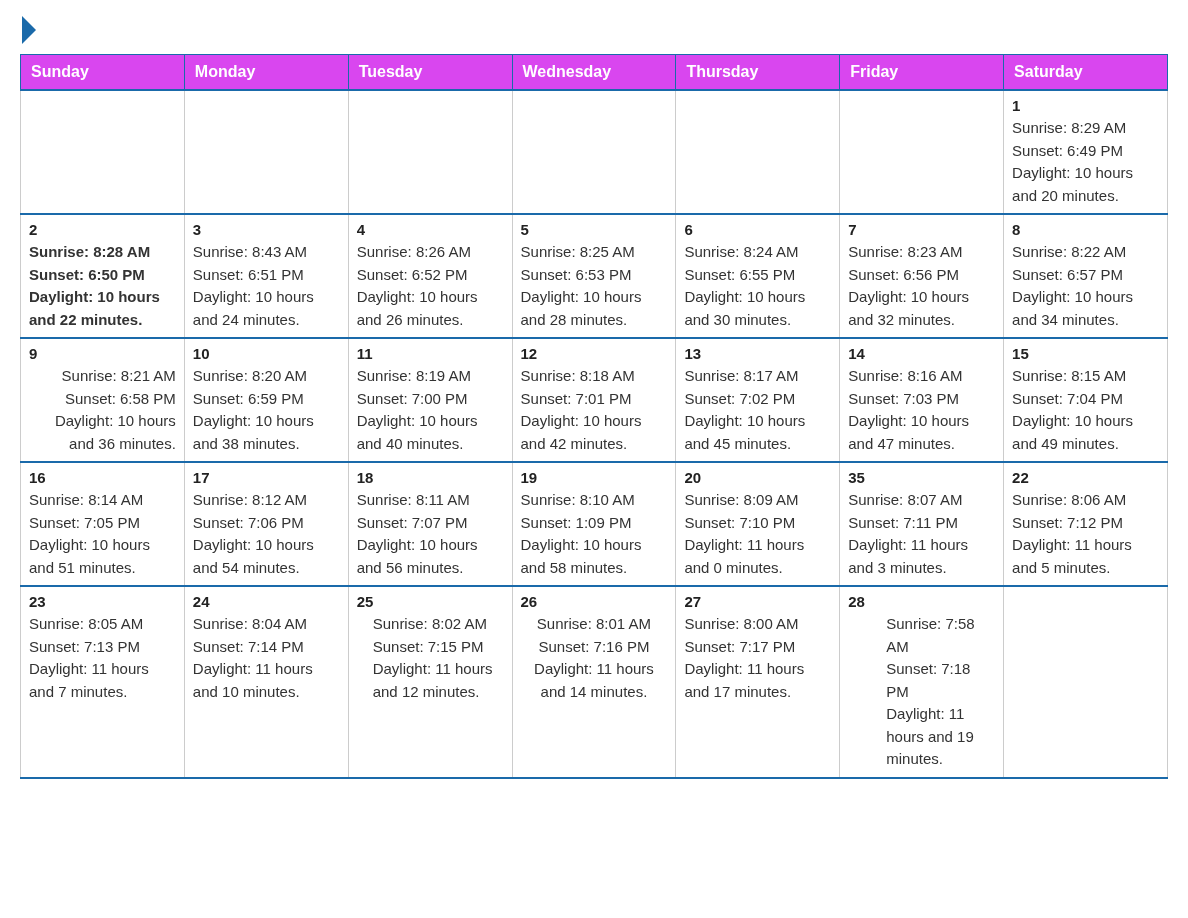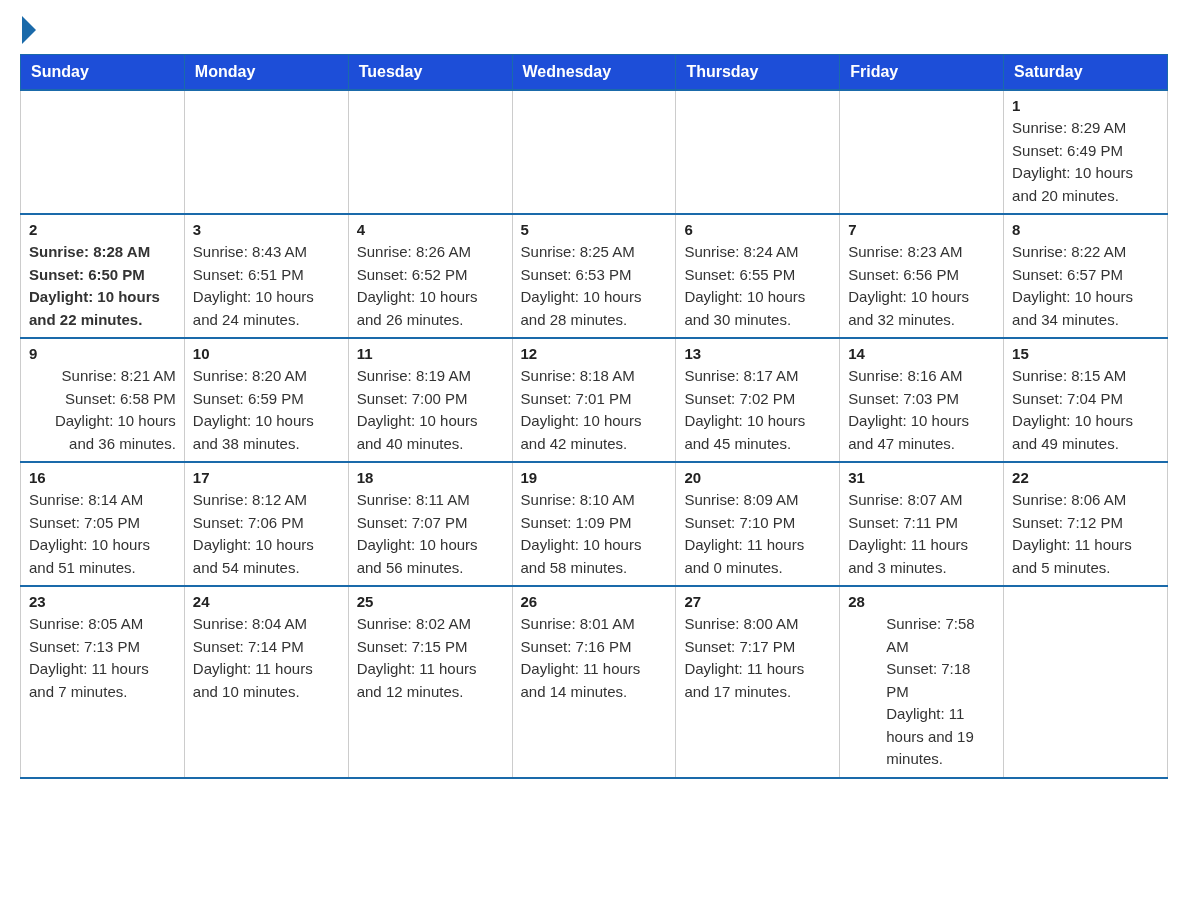--- a/index.html
+++ b/index.html
@@ -59,21 +59,21 @@
       font-size: 20px;
       color: #333;
       margin-top: 4px;
     }
     .calendar {
       width: 100%;
       border-collapse: collapse;
       border: 1px solid #aaa;
     }
     .calendar th {
-      background: #1d4ed8;
+      background: #d946ef;
       color: #fff;
       font-size: 16px;
       font-weight: bold;
       padding: 8px 10px;
       text-align: left;
       border: 1px solid #1a6aaa;
     }
     .calendar td {
       vertical-align: top;
       padding: 6px 8px;
@@ -260,21 +260,21 @@
 Sunset: 1:09 PM
 Daylight: 10 hours and 58 minutes.</div>
         </td>
         <td>
           <span class="day-num">20</span>
           <div class="day-info" style="white-space: pre-line;">Sunrise: 8:09 AM
 Sunset: 7:10 PM
 Daylight: 11 hours and 0 minutes.</div>
         </td>
         <td>
-          <span class="day-num">31</span>
+          <span class="day-num">35</span>
           <div class="day-info" style="white-space: pre-line;">Sunrise: 8:07 AM
 Sunset: 7:11 PM
 Daylight: 11 hours and 3 minutes.</div>
         </td>
         <td>
           <span class="day-num">22</span>
           <div class="day-info" style="white-space: pre-line;">Sunrise: 8:06 AM
 Sunset: 7:12 PM
 Daylight: 11 hours and 5 minutes.</div>
         </td>
@@ -287,27 +287,27 @@
 Daylight: 11 hours and 7 minutes.</div>
         </td>
         <td>
           <span class="day-num">24</span>
           <div class="day-info" style="white-space: pre-line;">Sunrise: 8:04 AM
 Sunset: 7:14 PM
 Daylight: 11 hours and 10 minutes.</div>
         </td>
         <td>
           <span class="day-num">25</span>
-          <div class="day-info" style="white-space: pre-line;">Sunrise: 8:02 AM
+          <div class="day-info" style="white-space: pre-line; margin-left: 16px;">Sunrise: 8:02 AM
 Sunset: 7:15 PM
 Daylight: 11 hours and 12 minutes.</div>
         </td>
         <td>
           <span class="day-num">26</span>
-          <div class="day-info" style="white-space: pre-line;">Sunrise: 8:01 AM
+          <div class="day-info" style="white-space: pre-line; text-align: center;">Sunrise: 8:01 AM
 Sunset: 7:16 PM
 Daylight: 11 hours and 14 minutes.</div>
         </td>
         <td>
           <span class="day-num">27</span>
           <div class="day-info" style="white-space: pre-line;">Sunrise: 8:00 AM
 Sunset: 7:17 PM
 Daylight: 11 hours and 17 minutes.</div>
         </td>
         <td>

